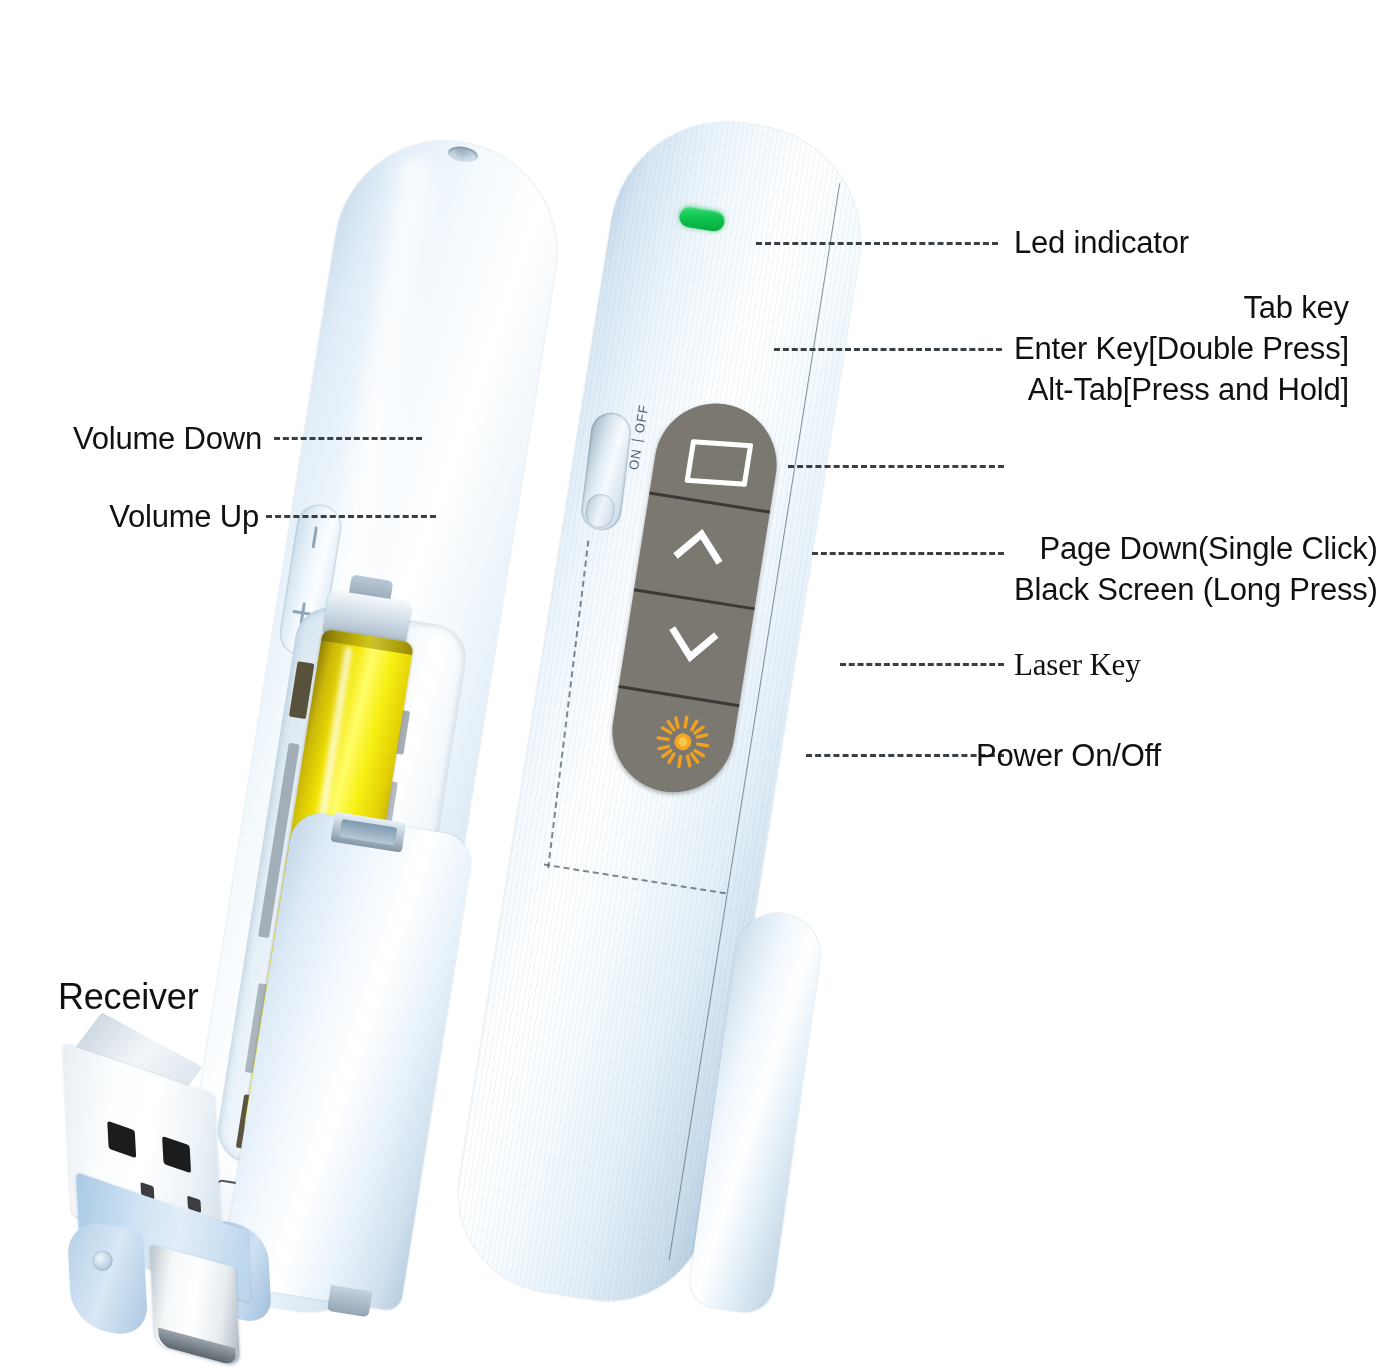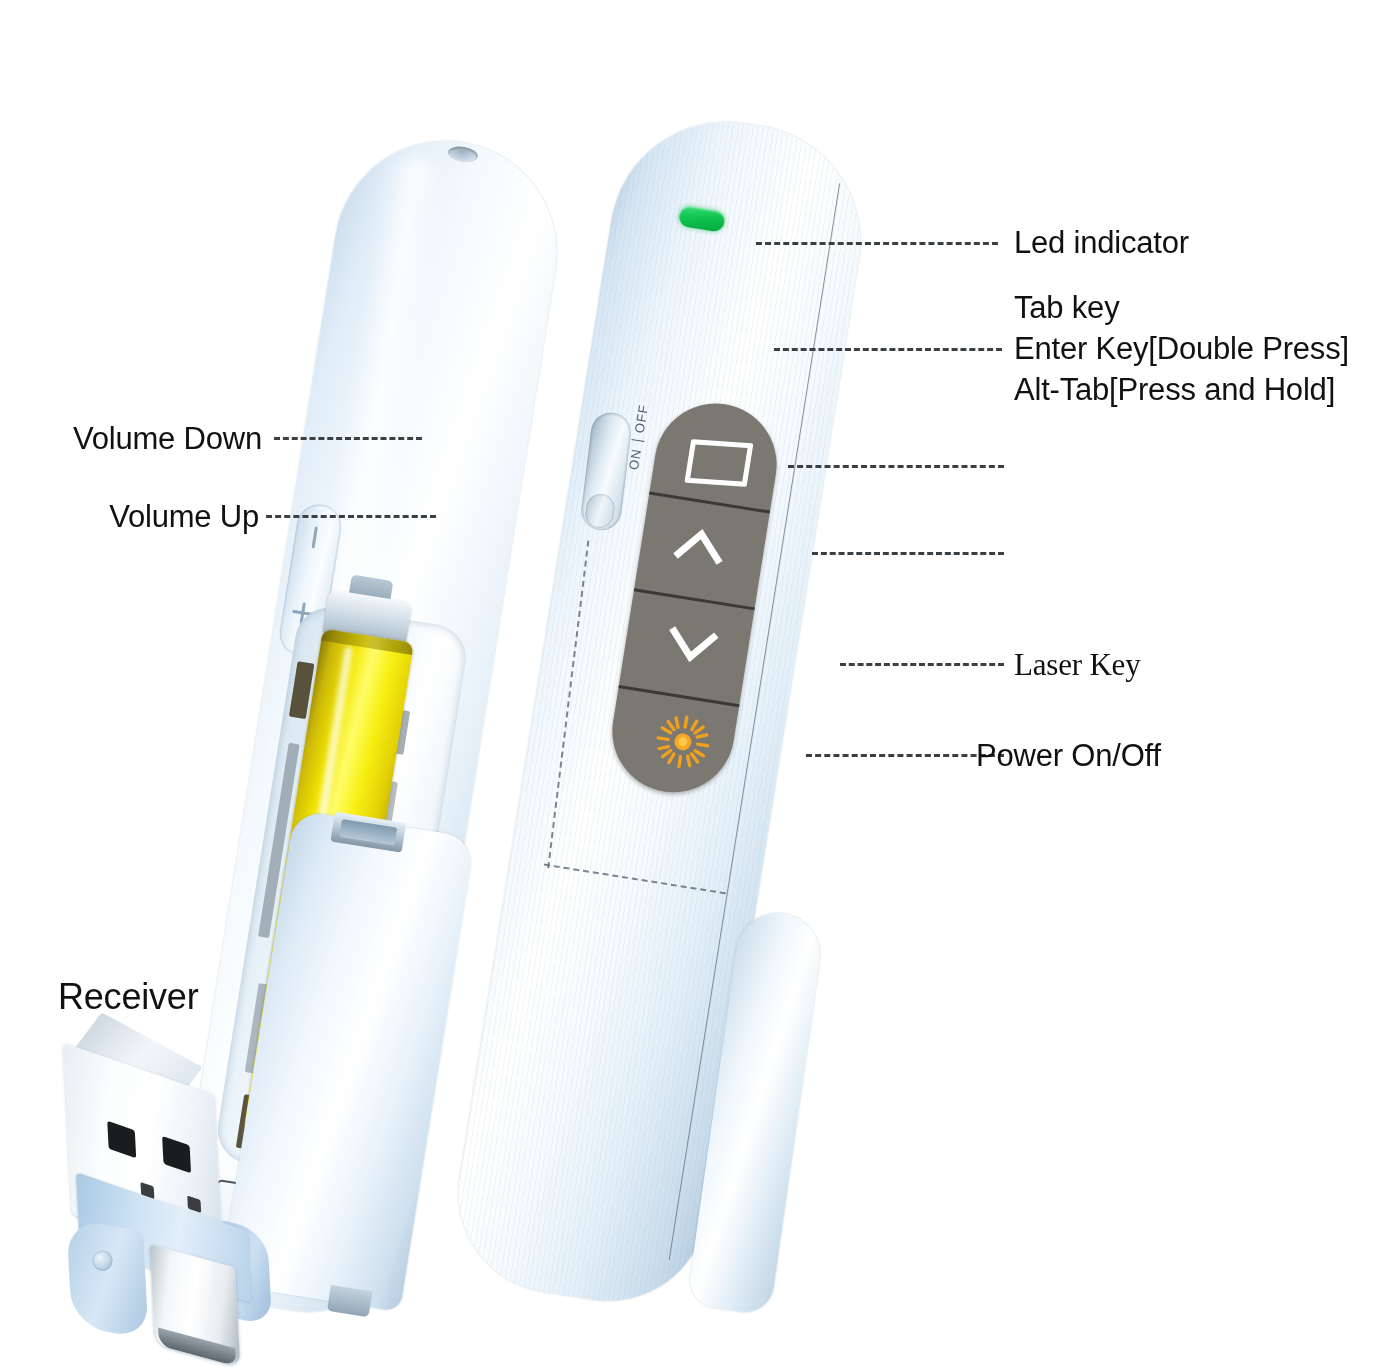--- a/index.html
+++ b/index.html
@@ -36,21 +36,21 @@
 
   
   .label {
     position: absolute;
     font-size: 31px;
     color: #111111;
     line-height: 1.33;
     white-space: nowrap;
     letter-spacing: -0.2px;
   }
-  .label.right { text-align: left; }
+  .label.right { text-align: right; }
   .label.left  { text-align: right; }
 
   
   .leader {
     position: absolute;
     height: 0;
     border-top: 3px dashed #3a3f44;
   }
 
   
@@ -755,20 +755,24 @@
     <div>Led indicator</div>
   </div>
 
   <div class="label right" style="left:1014px; top:287px;">
     <div>Tab key</div>
     <div>Enter Key[Double Press]</div>
     <div>Alt-Tab[Press and Hold]</div>
   </div>
 
 
+  <div class="label right" style="left:1014px; top:528px;">
+    <div>Page Down(Single Click)</div>
+    <div>Black Screen (Long Press)</div>
+  </div>
 
   <div class="label right" style="left:1014px; top:644px;font-family:Liberation Serif, serif;">
     <div>Laser Key</div>
   </div>
 
   <div class="label right" style="left:976px; top:735px;">
     <div>Power On/Off</div>
   </div>
 
 </div>

